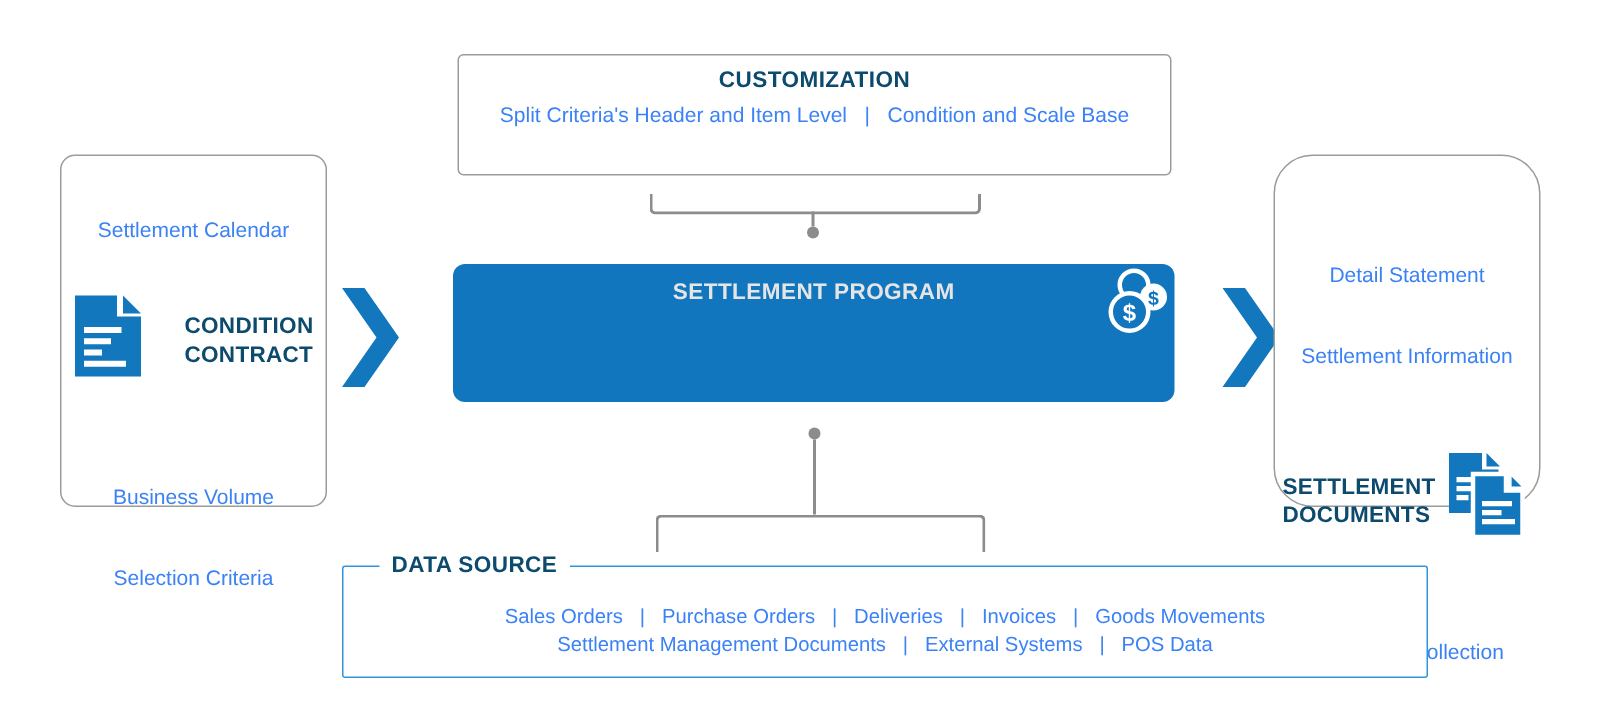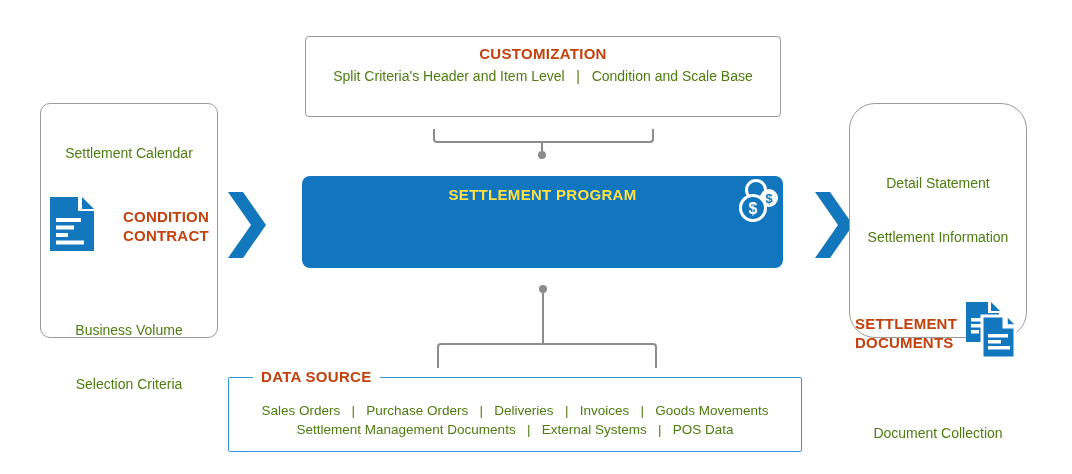--- a/index.html
+++ b/index.html
@@ -1,22 +1,22 @@
 <!DOCTYPE html>
 <html><head>
 <meta charset="utf-8">
 <style>
   html,body{margin:0;padding:0;background:#fff;}
   .stage{
     position:relative;width:1072px;height:474px;background:#fff;overflow:hidden;
     font-family:"Liberation Sans",sans-serif;
   }
   .panel{position:absolute;background:#fff;border:1px solid #9B9B9B;box-sizing:border-box;}
-  .gray-text{color:#4d7c0f;white-space:pre-wrap;}
-  .blue-title{color:#c2410c;font-weight:bold;}
+  .gray-text{color:#3b82f6;white-space:pre-wrap;}
+  .blue-title{color:#0c4a6e;font-weight:bold;}
 
   
   #customization{left:305px;top:36px;width:476px;height:81px;border-radius:4px;text-align:center;}
   #customization .title{font-size:15px;margin-top:8px;letter-spacing:.3px;}
   #customization .line{font-size:14px;line-height:22px;margin-top:3px;}
 
   
   .side-box{width:178px;height:235px;border-radius:10px;top:103px;}
   #left-box{left:40px;}
   #right-box{left:849px;border-radius:26px;}
@@ -24,27 +24,27 @@
   #right-box .side-top{margin-top:34px;}
   .side-row{display:flex;align-items:center;justify-content:center;gap:28px;margin-top:34px;}
   #right-box .side-row{margin-top:18px;gap:6px;}
   .side-title{font-size:15px;line-height:19px;text-align:left;letter-spacing:.2px;}
   #right-box .side-title{text-align:left;}
   .side-bottom{margin-top:29px;text-align:center;font-size:14px;line-height:18px;}
   #right-box .side-bottom{margin-top:22px;}
 
   
   #program{position:absolute;left:302px;top:176px;width:481px;height:92px;border-radius:8px;
-    background:#1176BE;color:#fde047;text-align:center;box-sizing:border-box;}
+    background:#1176BE;color:#e5e5e5;text-align:center;box-sizing:border-box;}
   #program .title{font-size:15px;font-weight:bold;margin-top:10px;letter-spacing:.3px;}
   #program .line{font-size:14px;line-height:24px;white-space:pre-wrap;}
   #program .coins{position:absolute;top:2px;right:4px;}
 
   
-  #data-source{left:228px;top:377px;width:574px;height:75px;border:1px solid #2F96DB;border-radius:2px;text-align:center;}
+  #data-source{left:228px;top:377px;width:724px;height:75px;border:1px solid #2F96DB;border-radius:2px;text-align:center;}
   #data-source .legend{position:absolute;top:-10px;left:24px;background:#fff;padding:0 8px;font-size:15px;letter-spacing:.3px;}
   #data-source .line{font-size:13.5px;line-height:19px;}
   #data-source .line.first{margin-top:23px;}
 
   
   .chevron{position:absolute;top:192px;width:38px;height:66px;}
   #chevron-left{left:228px;}
   #chevron-right{left:815px;}
 
   

